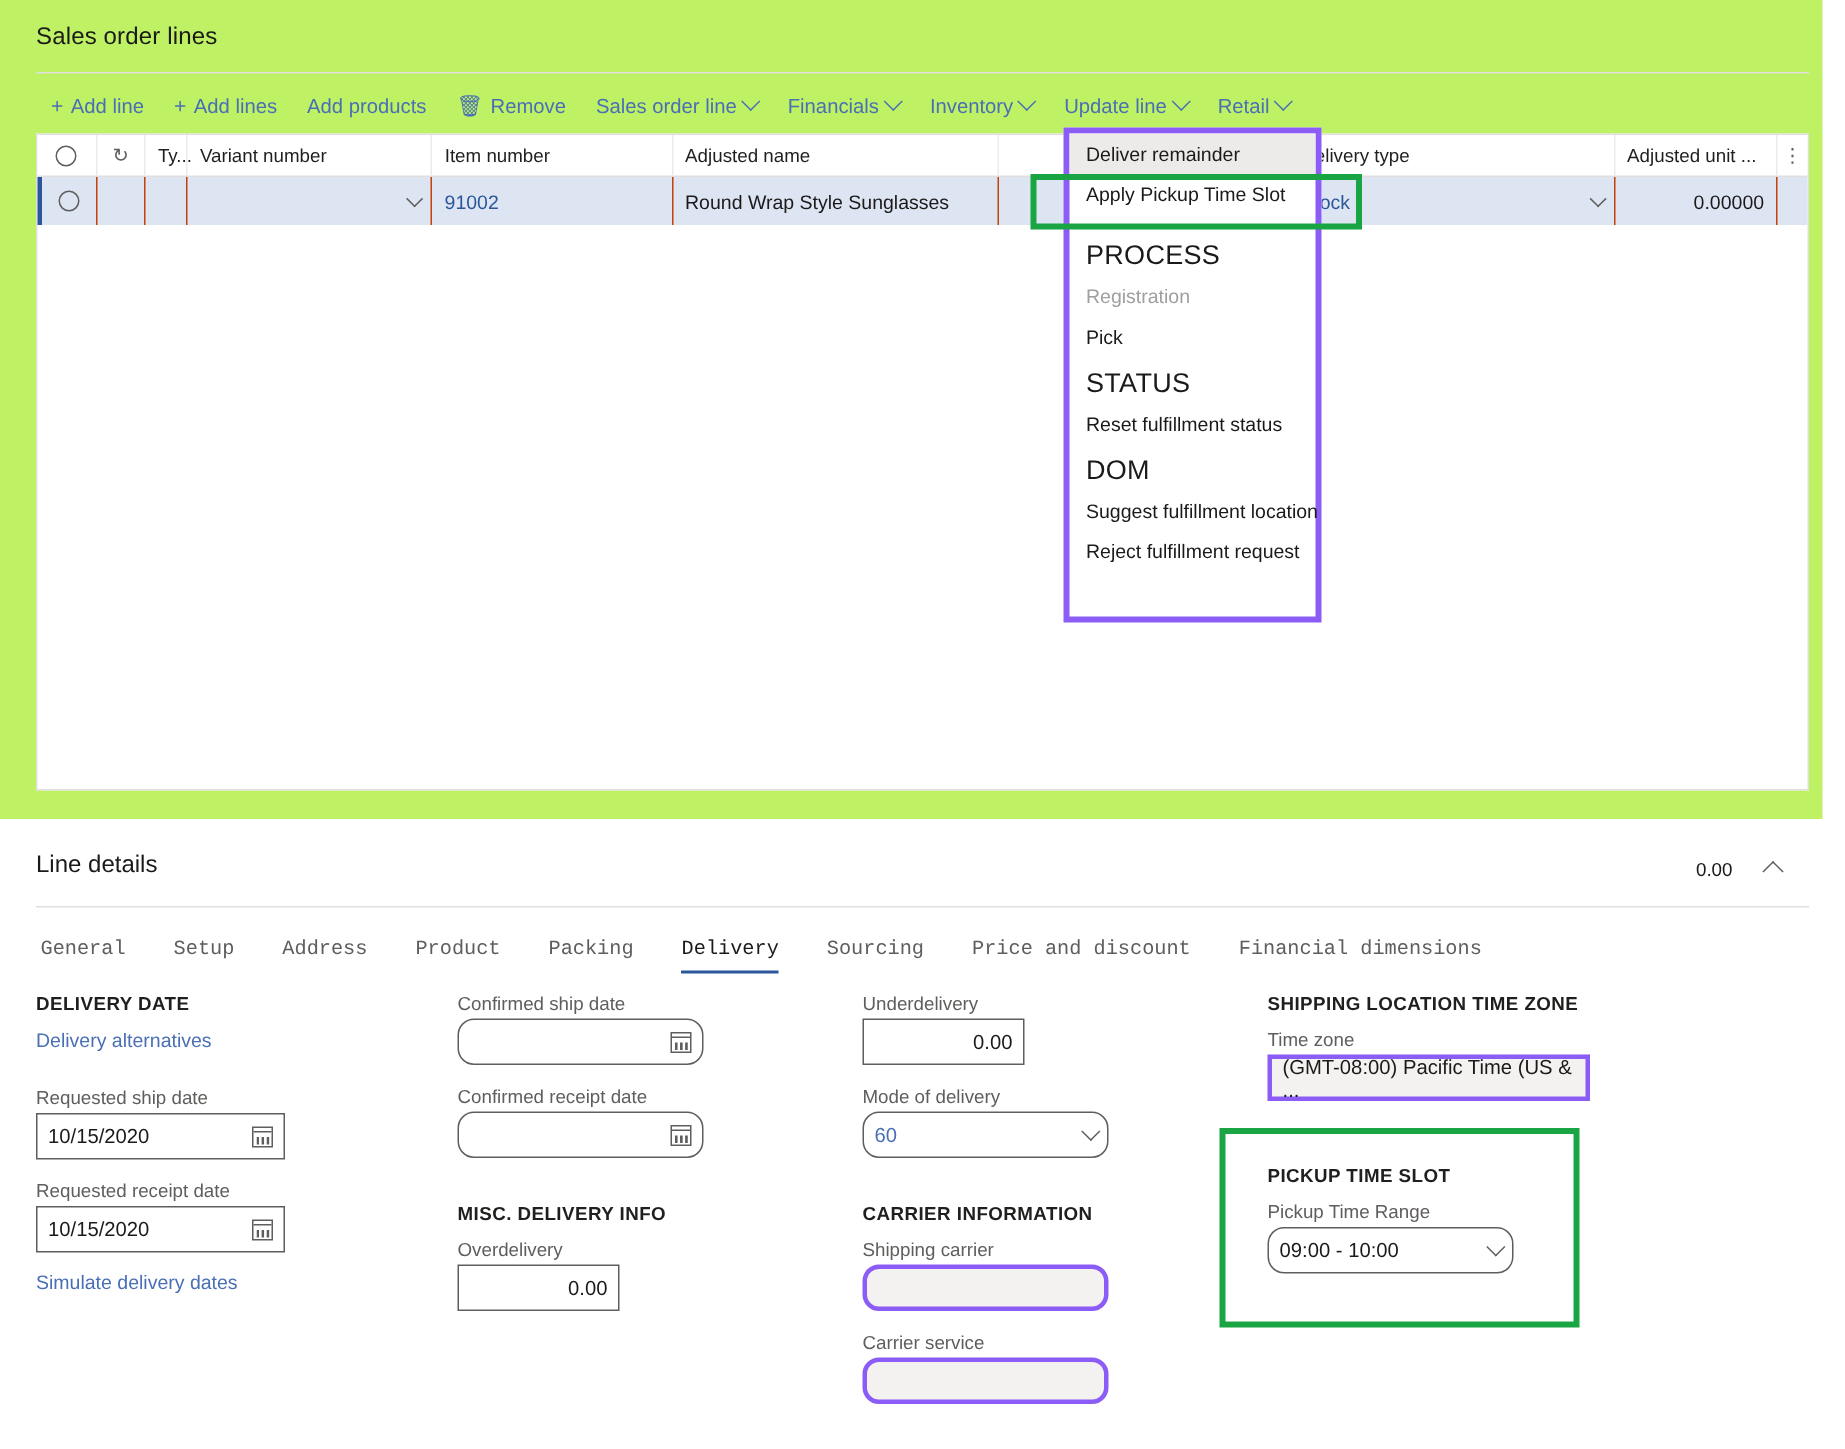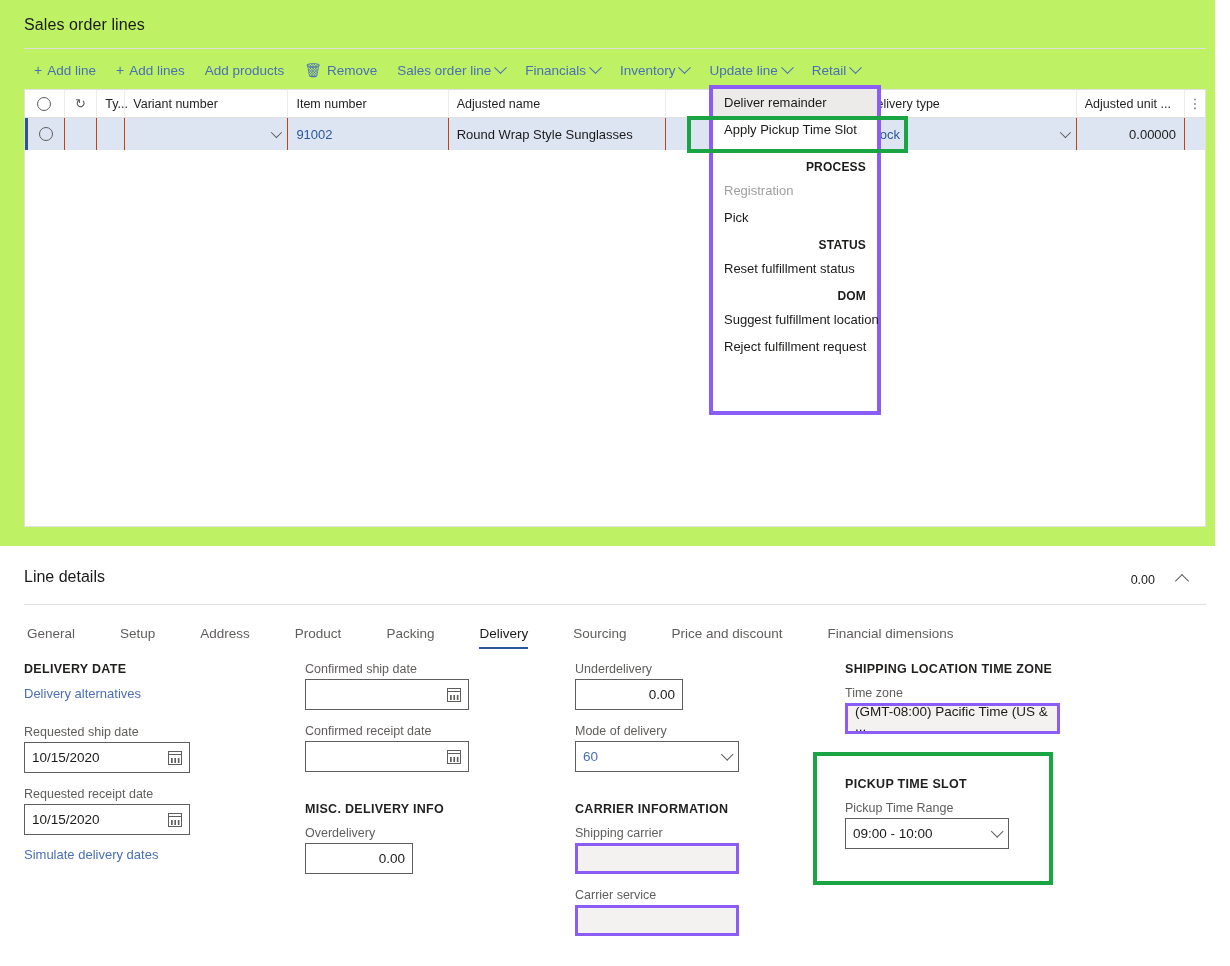--- a/index.html
+++ b/index.html
@@ -86,23 +86,22 @@
     position: absolute; left: 709px; top: 85px; width: 172px; height: 330px;
     background:#ffffff; border:4px solid #8b5cf6;
     z-index: 40;
   }
   .menu-item {
     font-size: 13px; color:#1b1a19; padding: 6px 11px; cursor:pointer; white-space:nowrap;
   }
   .menu-item.mi-first { background:#edebe9; }
   .menu-item.mi-disabled { color:#a19f9d; }
   .menu-group {
-    font-size: 12px; color:#1b1a19; font-weight:700; padding: 7px 11px 3px 11px;
+    font-size: 18px; color:#1b1a19; font-weight:400; padding: 7px 11px 3px 11px;
     letter-spacing:.2px;
-    text-align:right;
   }
   .menu-gap { height: 10px; }
 
   
   .hl-menu {
     position:absolute; left:687px; top:116px; width:221px; height:37px;
     border:4px solid #1aa545; z-index: 60; pointer-events:none;
   }
   .hl-pickup {
     position:absolute; left:813px; top:752px; width:240px; height:133px;
@@ -124,21 +123,21 @@
   }
   .ld-collapse .up {
     display:block; width:10px;height:10px;margin:4px auto 0 auto;
     border-left:1.3px solid #605e5c; border-top:1.3px solid #605e5c;
     transform: rotate(45deg);
   }
   .ld-rule {
     position:absolute; left:24px; top:52px; width:1182px; height:1px; background:#e1dfdd;
   }
 
-  .tabs { position:absolute; left:24px; top:66px; display:flex; gap:17px; }
+  .tabs { position:absolute; left:24px; top:66px; display:flex; gap:4px;font-family:Liberation Mono, monospace; }
   .tab {
     font-size:13.5px; color:#605e5c; padding: 8px 14px 10px 14px; cursor:pointer;
     position:relative; white-space:nowrap;
   }
   .tab:first-child { padding-left: 3px; }
   .tab.active { color:#1b1a19; }
   .tab.active::after {
     content:""; position:absolute; left:14px; right:14px; bottom:2px; height:2px; background:#2b579a;
   }
   .tab:first-child.active::after { left:3px; }
@@ -173,21 +172,21 @@
       linear-gradient(to right,#605e5c 1.5px,transparent 1.5px) 0 0/3.4px 2.4px repeat;}
   .dchev { width:9px;height:9px;border-right:1.4px solid #605e5c;border-bottom:1.4px solid #605e5c;
     transform:rotate(45deg) translate(-1px,-2px); flex:0 0 auto; }
 
   .mt14 { margin-top: 14px; }
   .mt24 { margin-top: 24px; }
   .mt30 { margin-top: 30px; }
   .mt12 { margin-top: 12px; }
   .w166 { width:166px; }
   .w108 { width:108px; }
-  .w164 { width:164px; }
+  .w164 { width:164px;border-radius:11px; }
   .w215 { width:215px; }
 
   
   .pickup-panel { position:absolute; left:845px; top:115px; width:176px; }
 </style>
 </head>
 <body>
 
 <div id="root">
 

